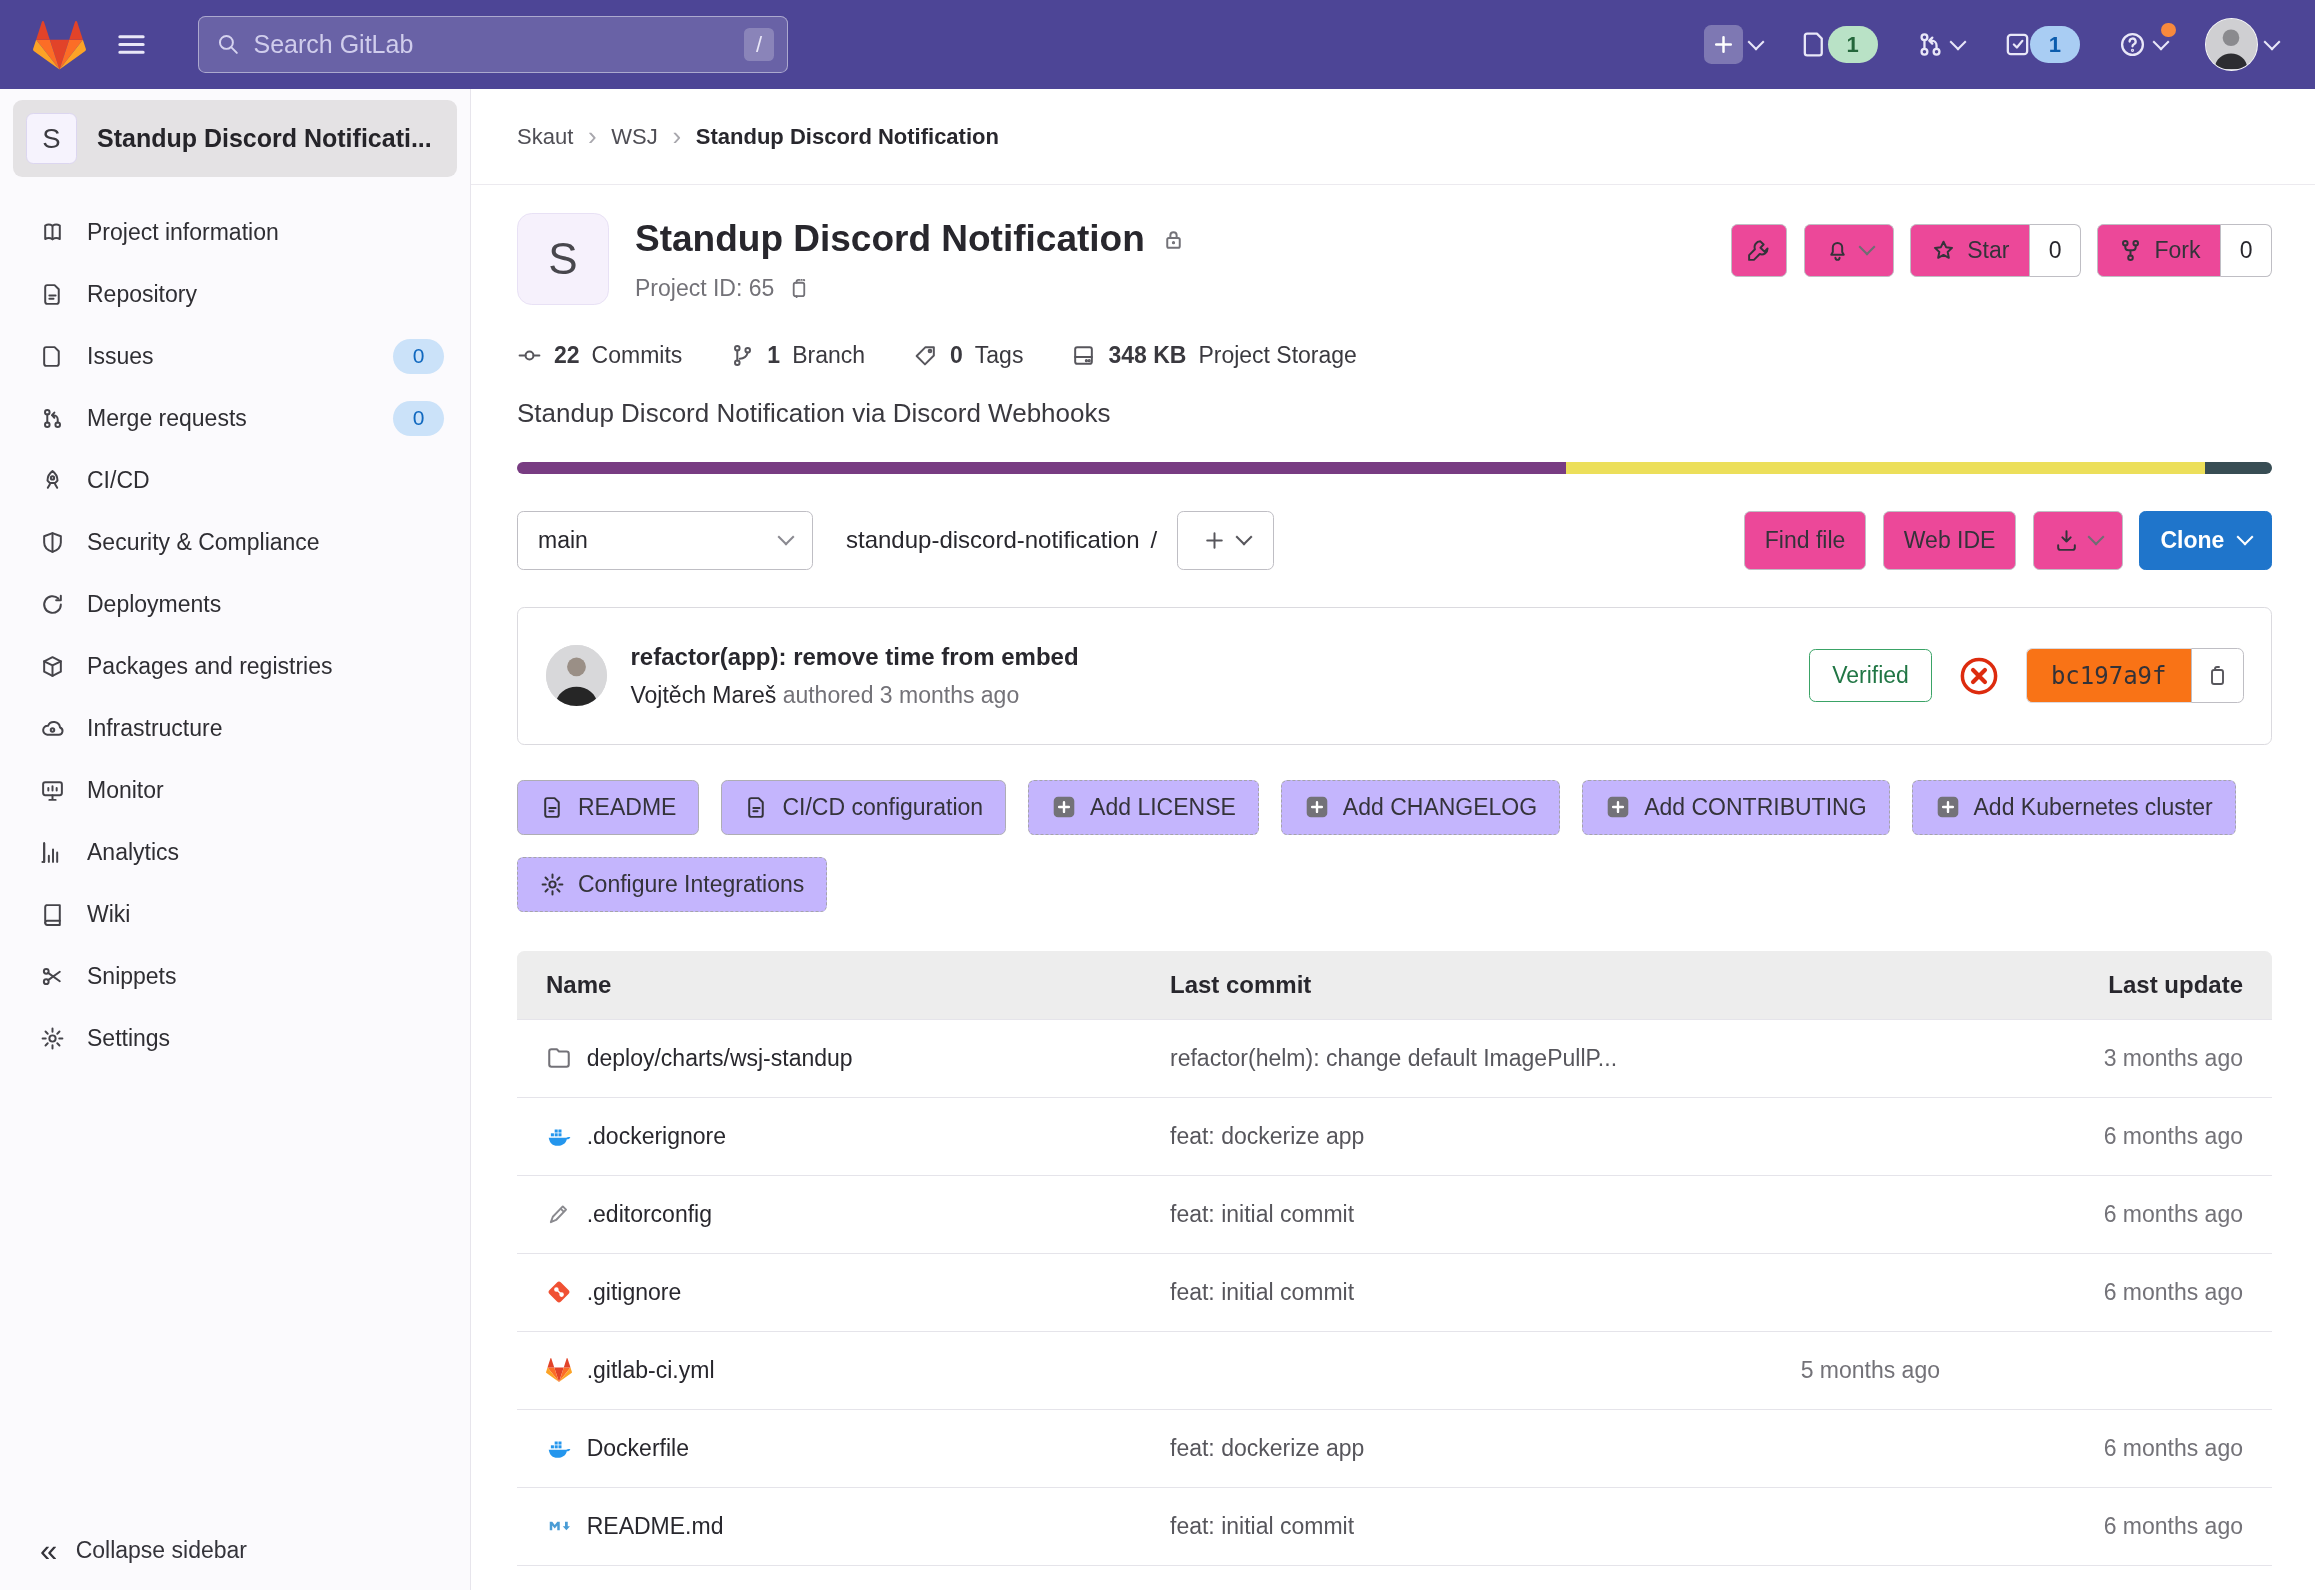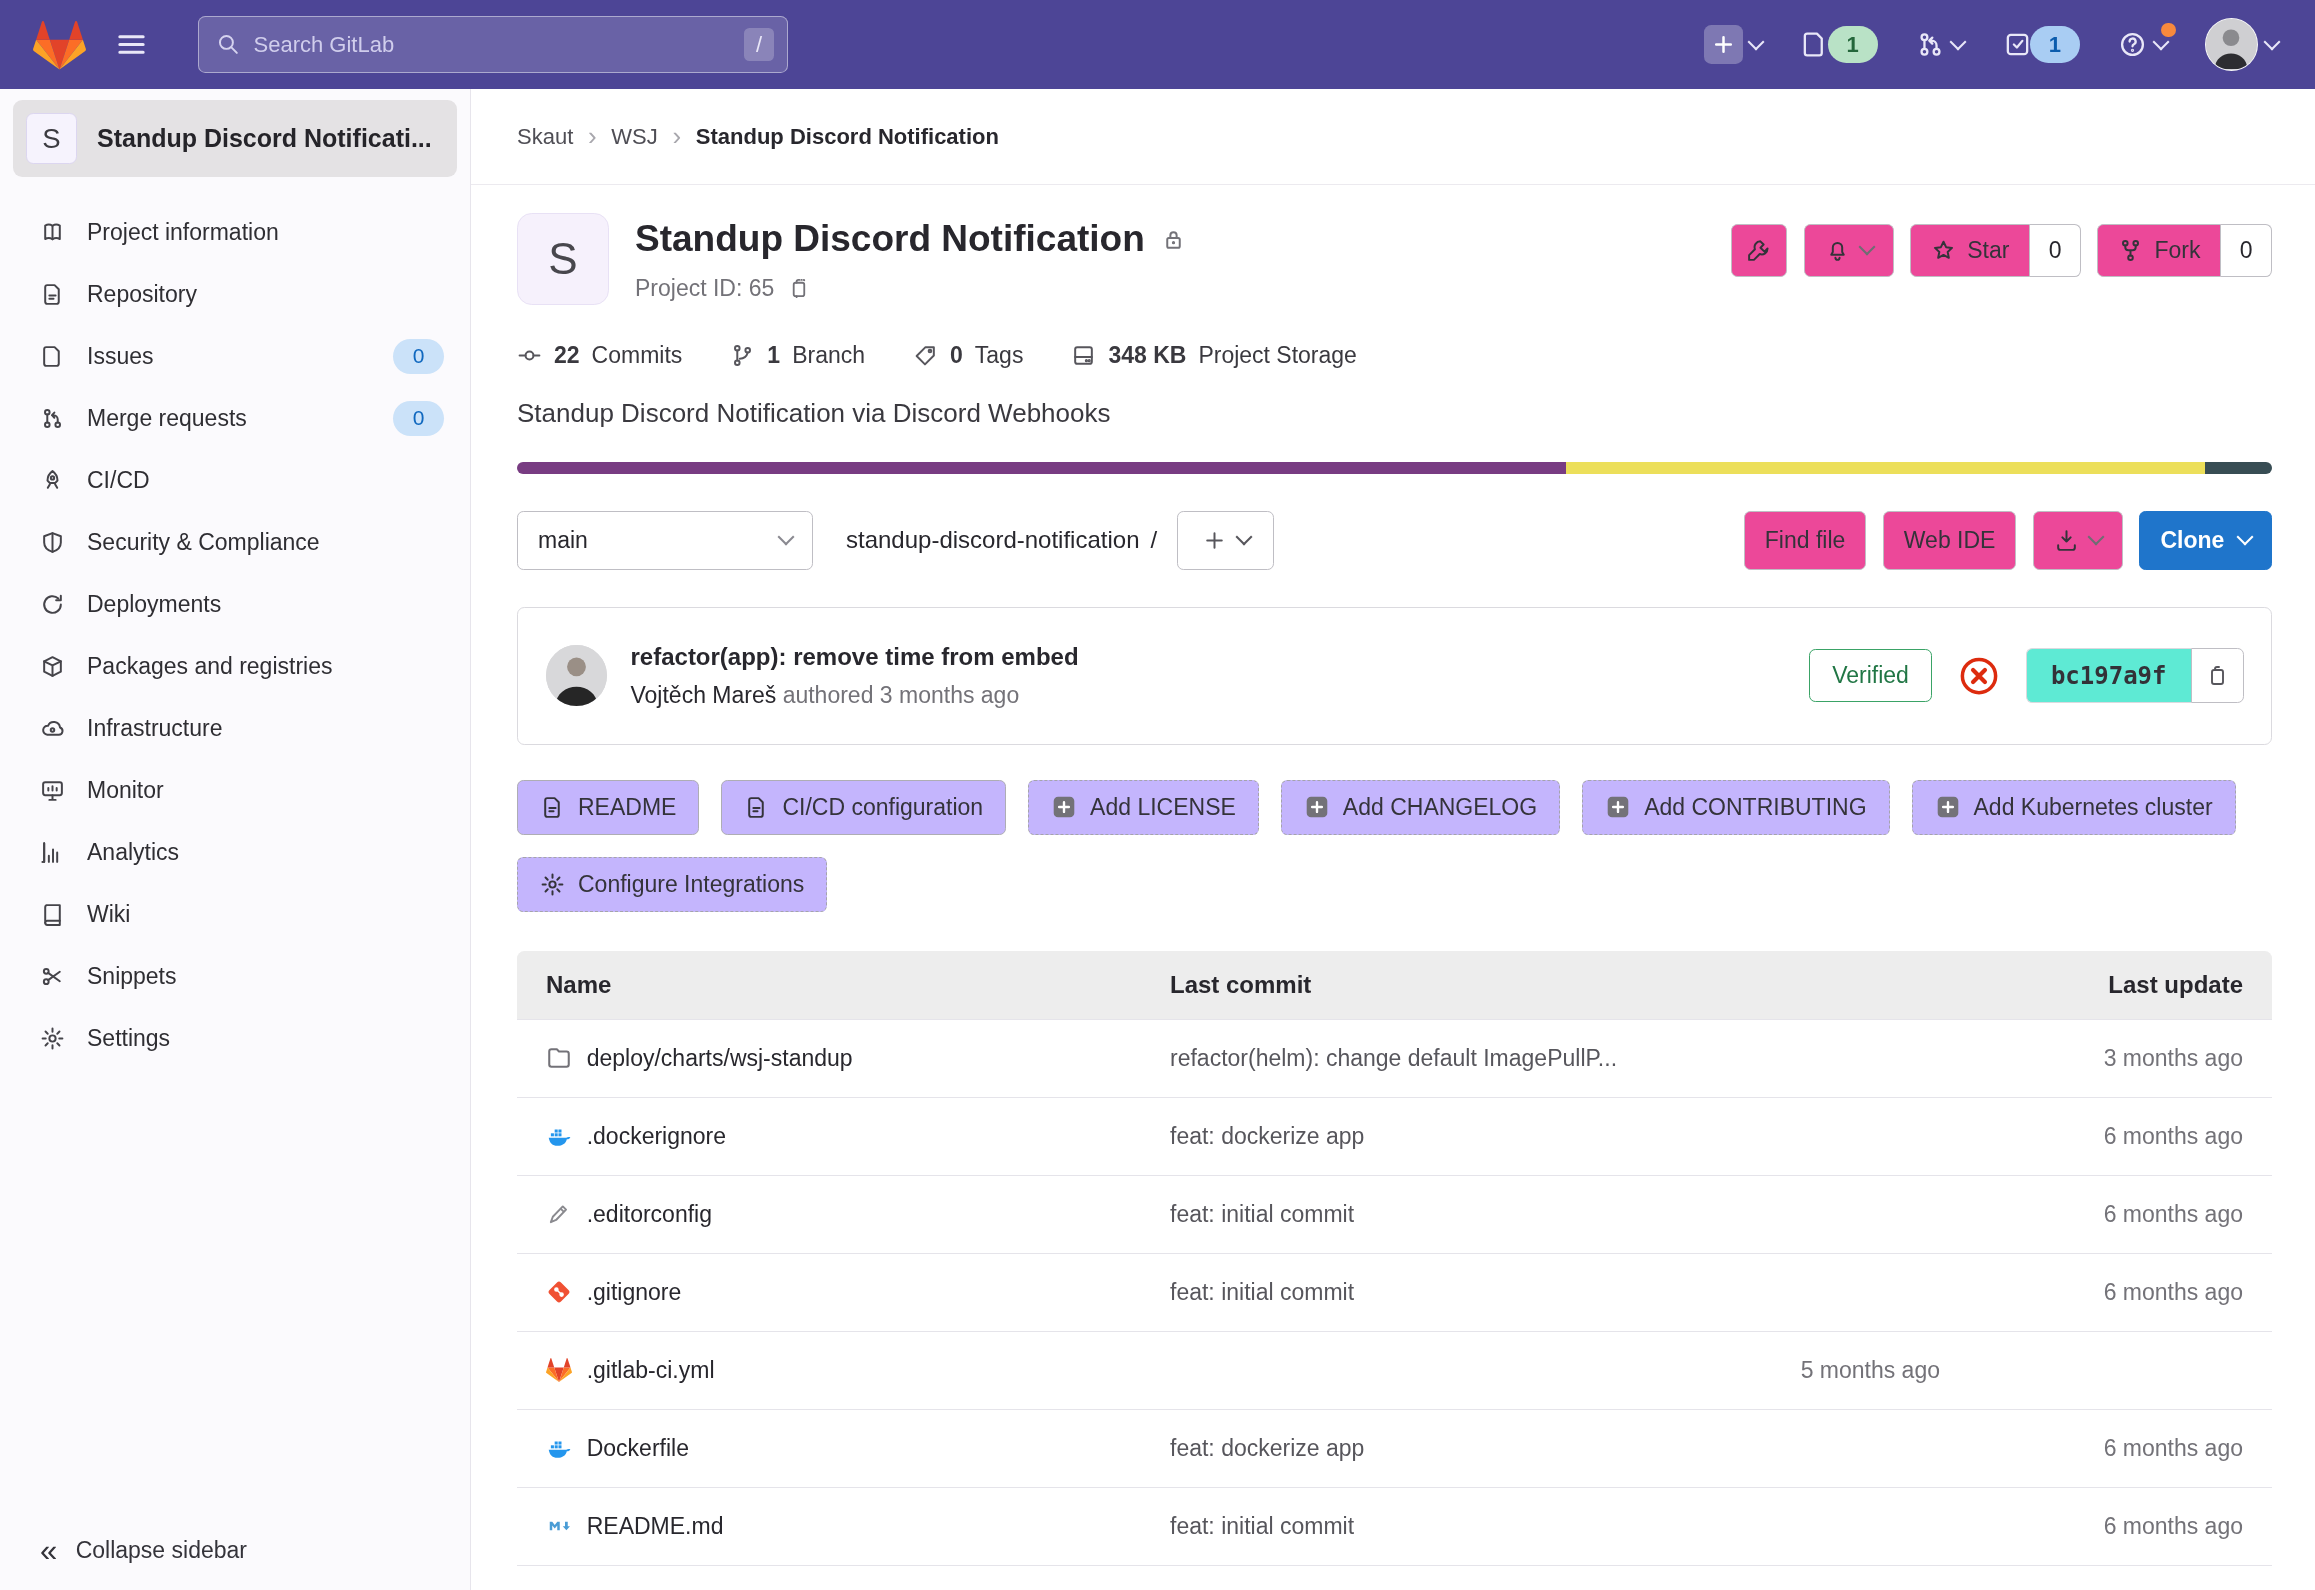--- a/index.html
+++ b/index.html
@@ -19,21 +19,21 @@
     display:grid; grid-template-rows:89px 1501px; grid-template-columns:471px 1fr;
   }
   svg{display:block;}
   .ic{width:25px;height:25px;stroke:currentColor;fill:none;stroke-width:1.9;stroke-linecap:round;stroke-linejoin:round;flex:none;}
 
   
   .topbar{grid-column:1/3; background:var(--nav-bg); display:flex; align-items:center; padding:0 33px; gap:24px; color:var(--nav-item);}
   .logo{width:53px;height:50px;flex:none;}
   .icon-btn{background:none;border:none;color:var(--nav-item);display:flex;align-items:center;gap:7.3px;cursor:pointer;padding:5.5px;border-radius:7.3px;}
   .search{width:590px;height:57px;margin-left:22px;border:0.9px solid rgba(255,255,255,.45);background:rgba(255,255,255,.16);border-radius:7.3px;display:flex;align-items:center;padding:0 13px 0 16.5px;gap:13px;color:#d6d3ef;}
-  .search input{flex:1;background:transparent;border:none;outline:none;font-size:22px;color:#efedfa;font-family:inherit;}
+  .search input{flex:1;background:transparent;border:none;outline:none;font-size:25px;color:#efedfa;font-family:inherit;}
   .search input::placeholder{color:#d0cdec;}
   .kbd{background:rgba(255,255,255,.22);border-radius:5.5px;padding:3.7px 12px;font-size:22px;color:#e9e7f8;}
   .nav-right{margin-left:auto;display:flex;align-items:center;gap:27.5px;}
   .chev{width:12px;height:12px;border-right:2.4px solid currentColor;border-bottom:2.4px solid currentColor;transform:rotate(45deg);margin-top:-5.5px;flex:none;}
   .plus-box{width:39px;height:39px;border-radius:7.3px;background:rgba(255,255,255,.28);display:flex;align-items:center;justify-content:center;}
   .pill{min-width:50px;height:37px;border-radius:18.4px;padding:0 13px;font-size:22px;font-weight:bold;display:flex;align-items:center;justify-content:center;margin-left:-9.2px;}
   .pill.green{background:var(--badge-green-bg);color:var(--badge-green-tx);}
   .pill.blue{background:#a9cdf3;color:#0b5cad;}
   .help-wrap{position:relative;}
   .dot{position:absolute;top:-1.8px;right:-3.7px;width:14.7px;height:14.7px;border-radius:50%;background:#f8893d;}
@@ -94,21 +94,21 @@
   .cavatar{width:61px;height:61px;border-radius:50%;overflow:hidden;background:#d8d8da;flex:none;}
   .cmeta{margin-left:24px;}
   .ctitle2{font-weight:bold;font-size:24px;color:var(--txt);}
   .csub{margin-top:11px;font-size:23px;}
   .csub .author{color:var(--txt);}
   .csub .when{color:var(--grey);}
   .commit-right{margin-left:auto;display:flex;align-items:center;gap:26px;}
   .verified{height:53px;border:1.8px solid var(--green-bd);color:var(--green);border-radius:6.4px;display:flex;align-items:center;padding:0 22px;font-size:23px;background:#fff;cursor:pointer;}
   .fail{width:42px;height:42px;flex:none;cursor:pointer;}
   .hash-group{display:flex;align-items:stretch;height:55px;cursor:pointer;}
-  .hash{background:#5eead4;border:0.9px solid var(--soft-border);border-right:none;border-radius:6.4px 0 0 6.4px;display:flex;align-items:center;padding:8px 24px;font-family:"DejaVu Sans Mono",monospace;font-size:24px;color:#333238;font-weight:bold;}
+  .hash{background:#f97316;border:0.9px solid var(--soft-border);border-right:none;border-radius:6.4px 0 0 6.4px;display:flex;align-items:center;padding:8px 24px;font-family:"DejaVu Sans Mono",monospace;font-size:24px;color:#333238;}
   .hash-copy{width:53px;border:0.9px solid var(--border);border-radius:0 6.4px 6.4px 0;background:#fff;display:flex;align-items:center;justify-content:center;color:#57565c;cursor:pointer;}
 
   .quick{display:flex;flex-wrap:wrap;gap:22px;margin-top:35px;max-width:1745px;}
   .qbtn{height:55px;border-radius:6.4px;display:flex;align-items:center;gap:13px;padding:14px 22px;font-size:23px;color:#34333a;background:#c4b5fd;cursor:pointer;}
   .qbtn.solid{border:0.9px solid #aeadb4;}
   .qbtn.dashed{border:0.9px dashed #a5a4ab;}
   .qbtn .ps{width:26px;height:26px;flex:none;}
 
   .ftable{margin-top:39px;border-radius:7.3px 7.3px 0 0;overflow:hidden;}
   .frow{display:grid;grid-template-columns:624px 1fr 303px;align-items:center;height:78px;border-top:0.9px solid var(--row-border);padding:0 29px;background:#fff;}

